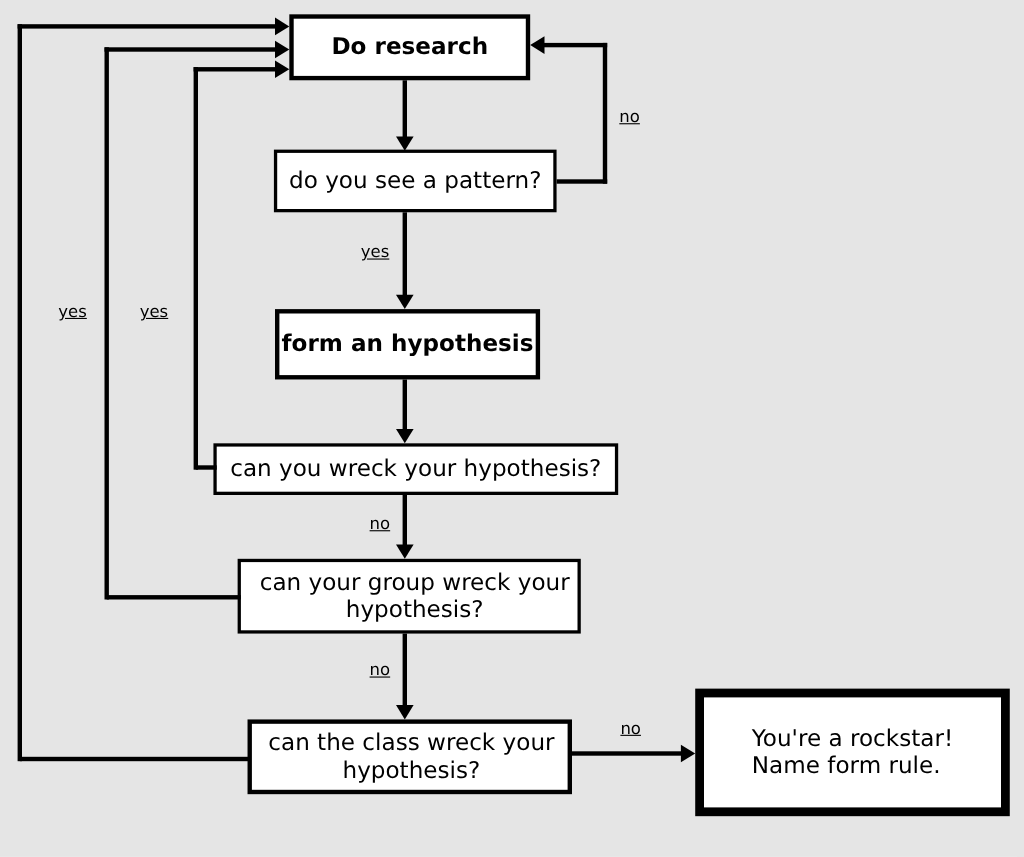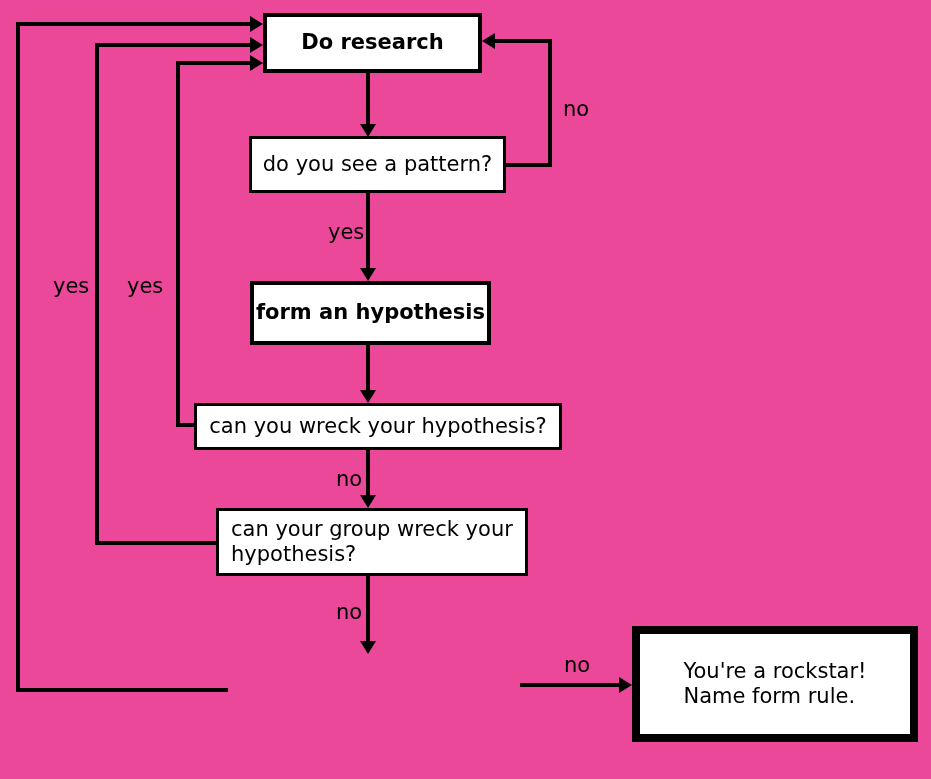--- a/index.html
+++ b/index.html
@@ -1,56 +1,56 @@
 <!DOCTYPE html>
 <html><head>
 <meta charset="utf-8">
 <style>
   html, body { margin: 0; padding: 0; background: #ffffff; }
   .canvas {
     position: relative;
     width: 931px;
     height: 779px;
-    background: #ec4899;
+    background: #e5e5e5;
     font-family: "DejaVu Sans", "Liberation Sans", sans-serif;
     color: #000000;
     overflow: hidden;
   }
   .node {
     position: absolute;
     box-sizing: border-box;
     background: #ffffff;
     border: 3px solid #000000;
     display: flex;
     align-items: center;
     justify-content: center;
     font-size: 21px;
     line-height: 1.2;
     text-align: center;
   }
   .node.bold { font-weight: bold; border-width: 4px; }
-  .node.left-text { justify-content: flex-start; text-align: left; padding-left: 12px; }
+  .node.left-text { justify-content: flex-start; text-align: center; padding-left: 12px; }
   .line { position: absolute; background: #000000; }
   .arrow { position: absolute; width: 0; height: 0; }
   .arrow.down {
     border-left: 8px solid transparent;
     border-right: 8px solid transparent;
     border-top: 13px solid #000000;
   }
   .arrow.right {
     border-top: 8px solid transparent;
     border-bottom: 8px solid transparent;
     border-left: 13px solid #000000;
   }
   .arrow.left {
     border-top: 8px solid transparent;
     border-bottom: 8px solid transparent;
     border-right: 13px solid #000000;
   }
-  .elabel { position: absolute; font-size: 21px; white-space: nowrap; }
+  .elabel { position: absolute; font-size: 15px; white-space: nowrap; text-decoration: underline; }
 
   
   #n-research   { left: 263px; top: 13px;  width: 219px; height: 60px; }
   #n-pattern    { left: 249px; top: 136px; width: 257px; height: 57px; }
   #n-hypothesis { left: 250px; top: 281px; width: 241px; height: 64px; }
   #n-wreckself  { left: 194px; top: 403px; width: 368px; height: 47px; }
   #n-group      { left: 216px; top: 508px; width: 312px; height: 68px; }
   #n-class      { left: 225px; top: 654px; width: 295px; height: 68px; border-width: 4px; }
   #n-rockstar   { left: 632px; top: 626px; width: 286px; height: 116px; border-width: 8px; font-weight: normal; }
   #n-group .txt { width: 292px; }
@@ -123,20 +123,23 @@
   </div>
 
   <div class="node bold" id="n-hypothesis">
     <span class="txt">form an hypothesis</span>
   </div>
 
   <div class="node left-text" id="n-group">
     <span class="txt">can your group wreck your hypothesis?</span>
   </div>
 
+  <div class="node left-text" id="n-class">
+    <span class="txt">can the class wreck your hypothesis?</span>
+  </div>
 
   <div class="node" id="n-rockstar">
     <span class="txt">
         <span>You're a rockstar!</span>
         <span>Name form rule.</span>
       </span>
   </div>
 
   <div class="line" id="l-main1"></div>
   <div class="arrow down" id="a-main1"></div>

